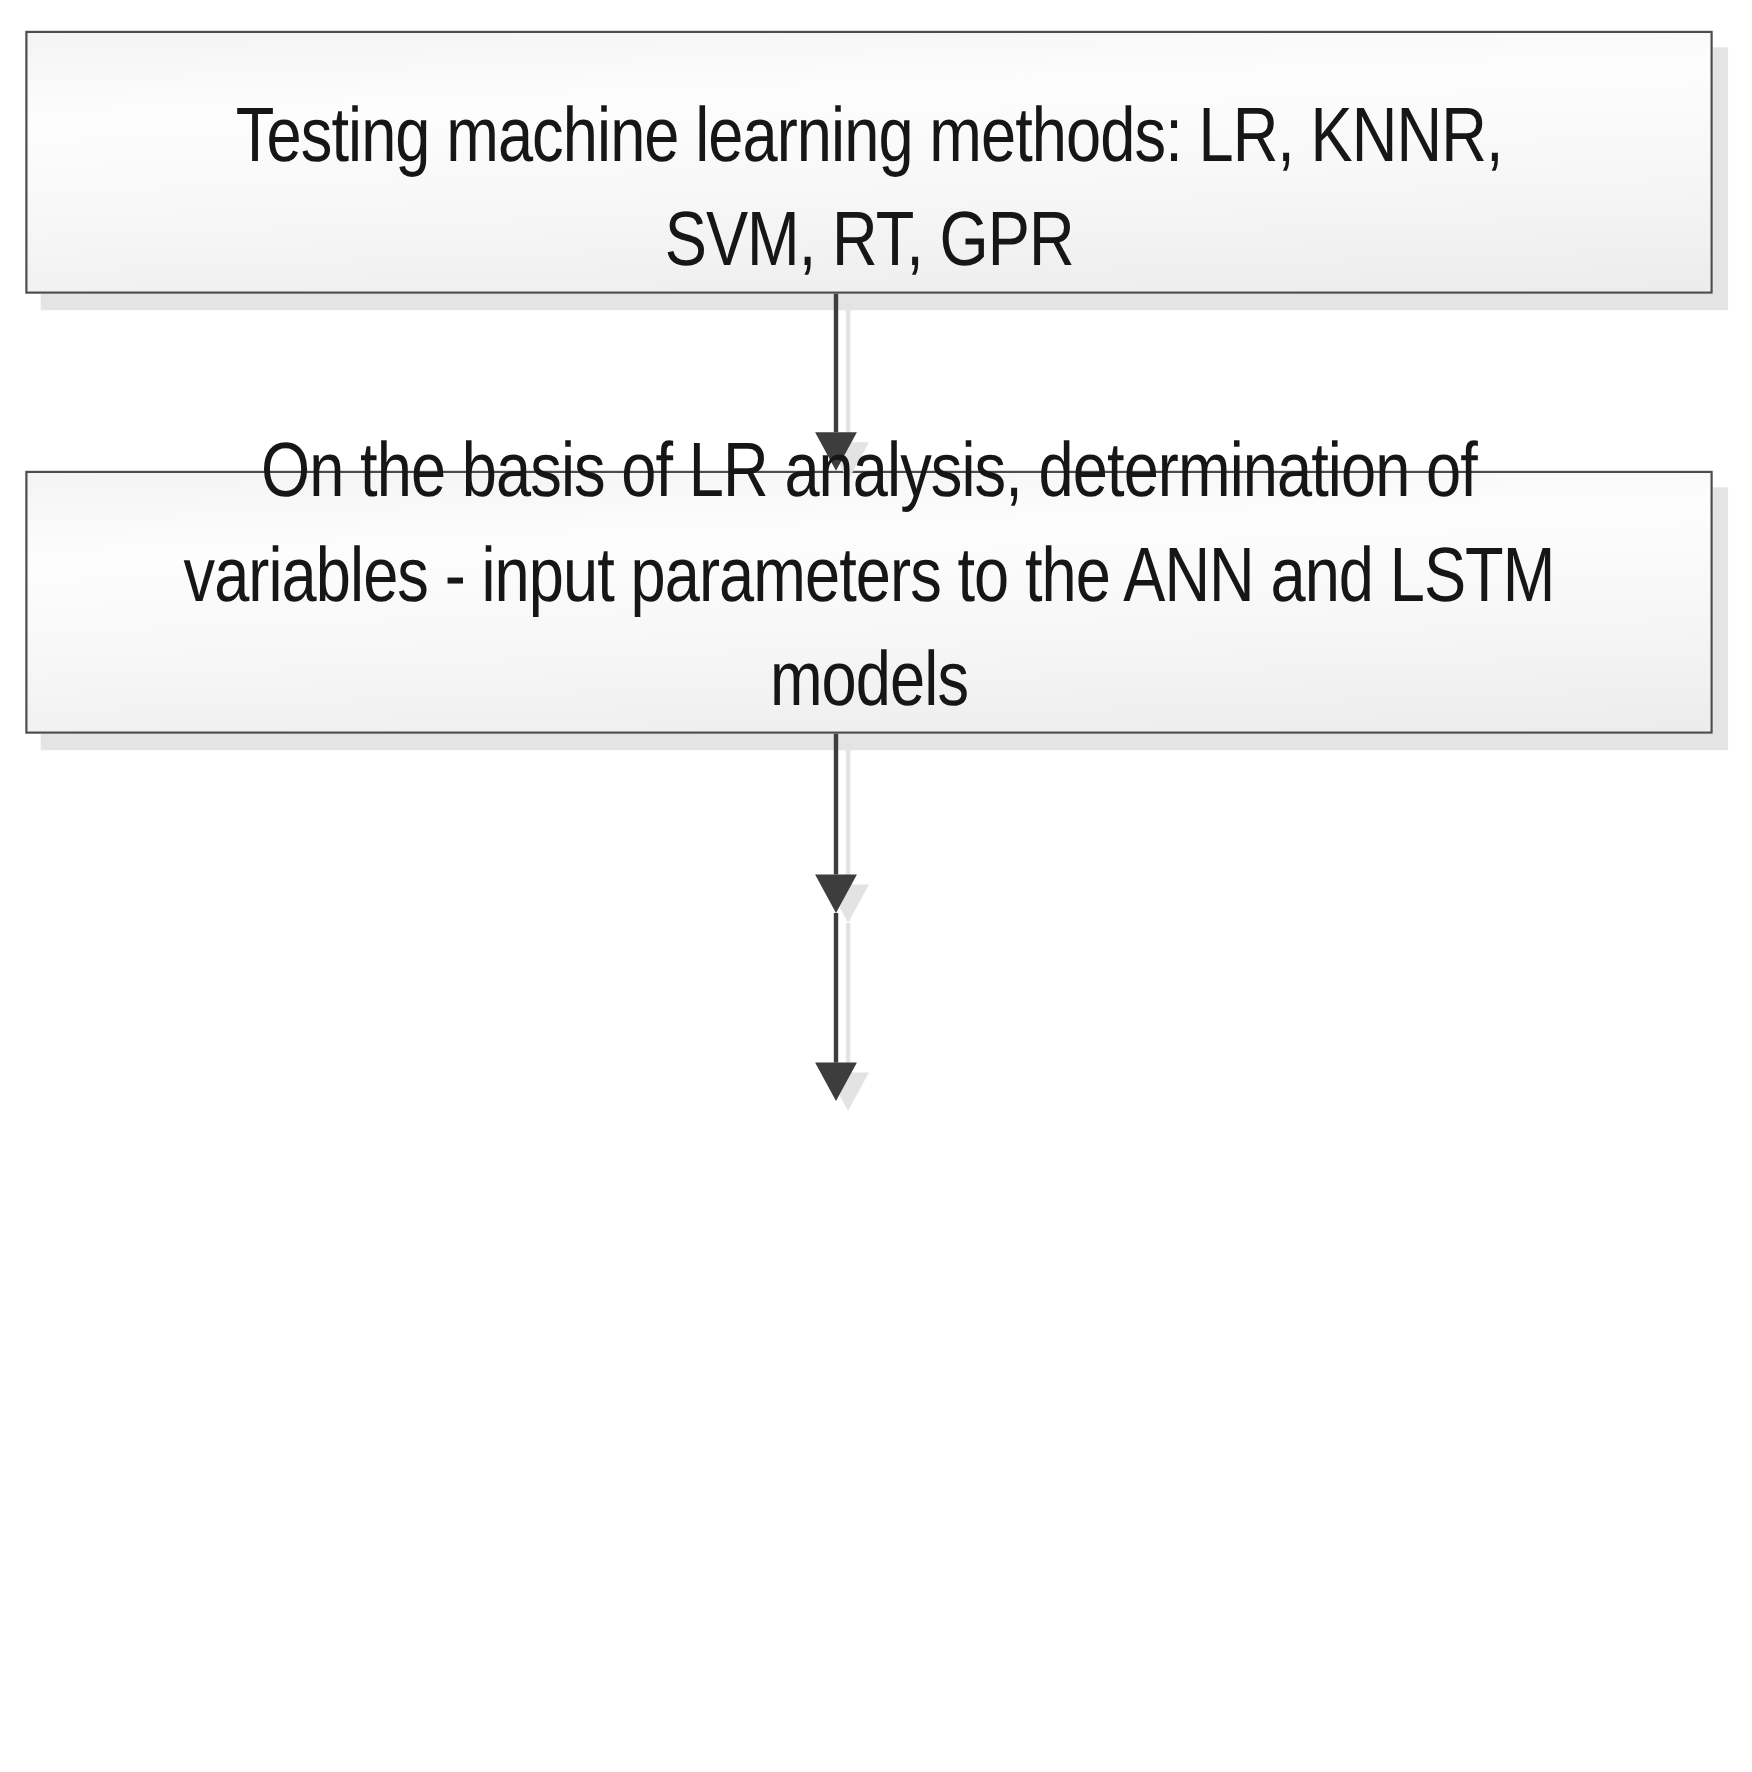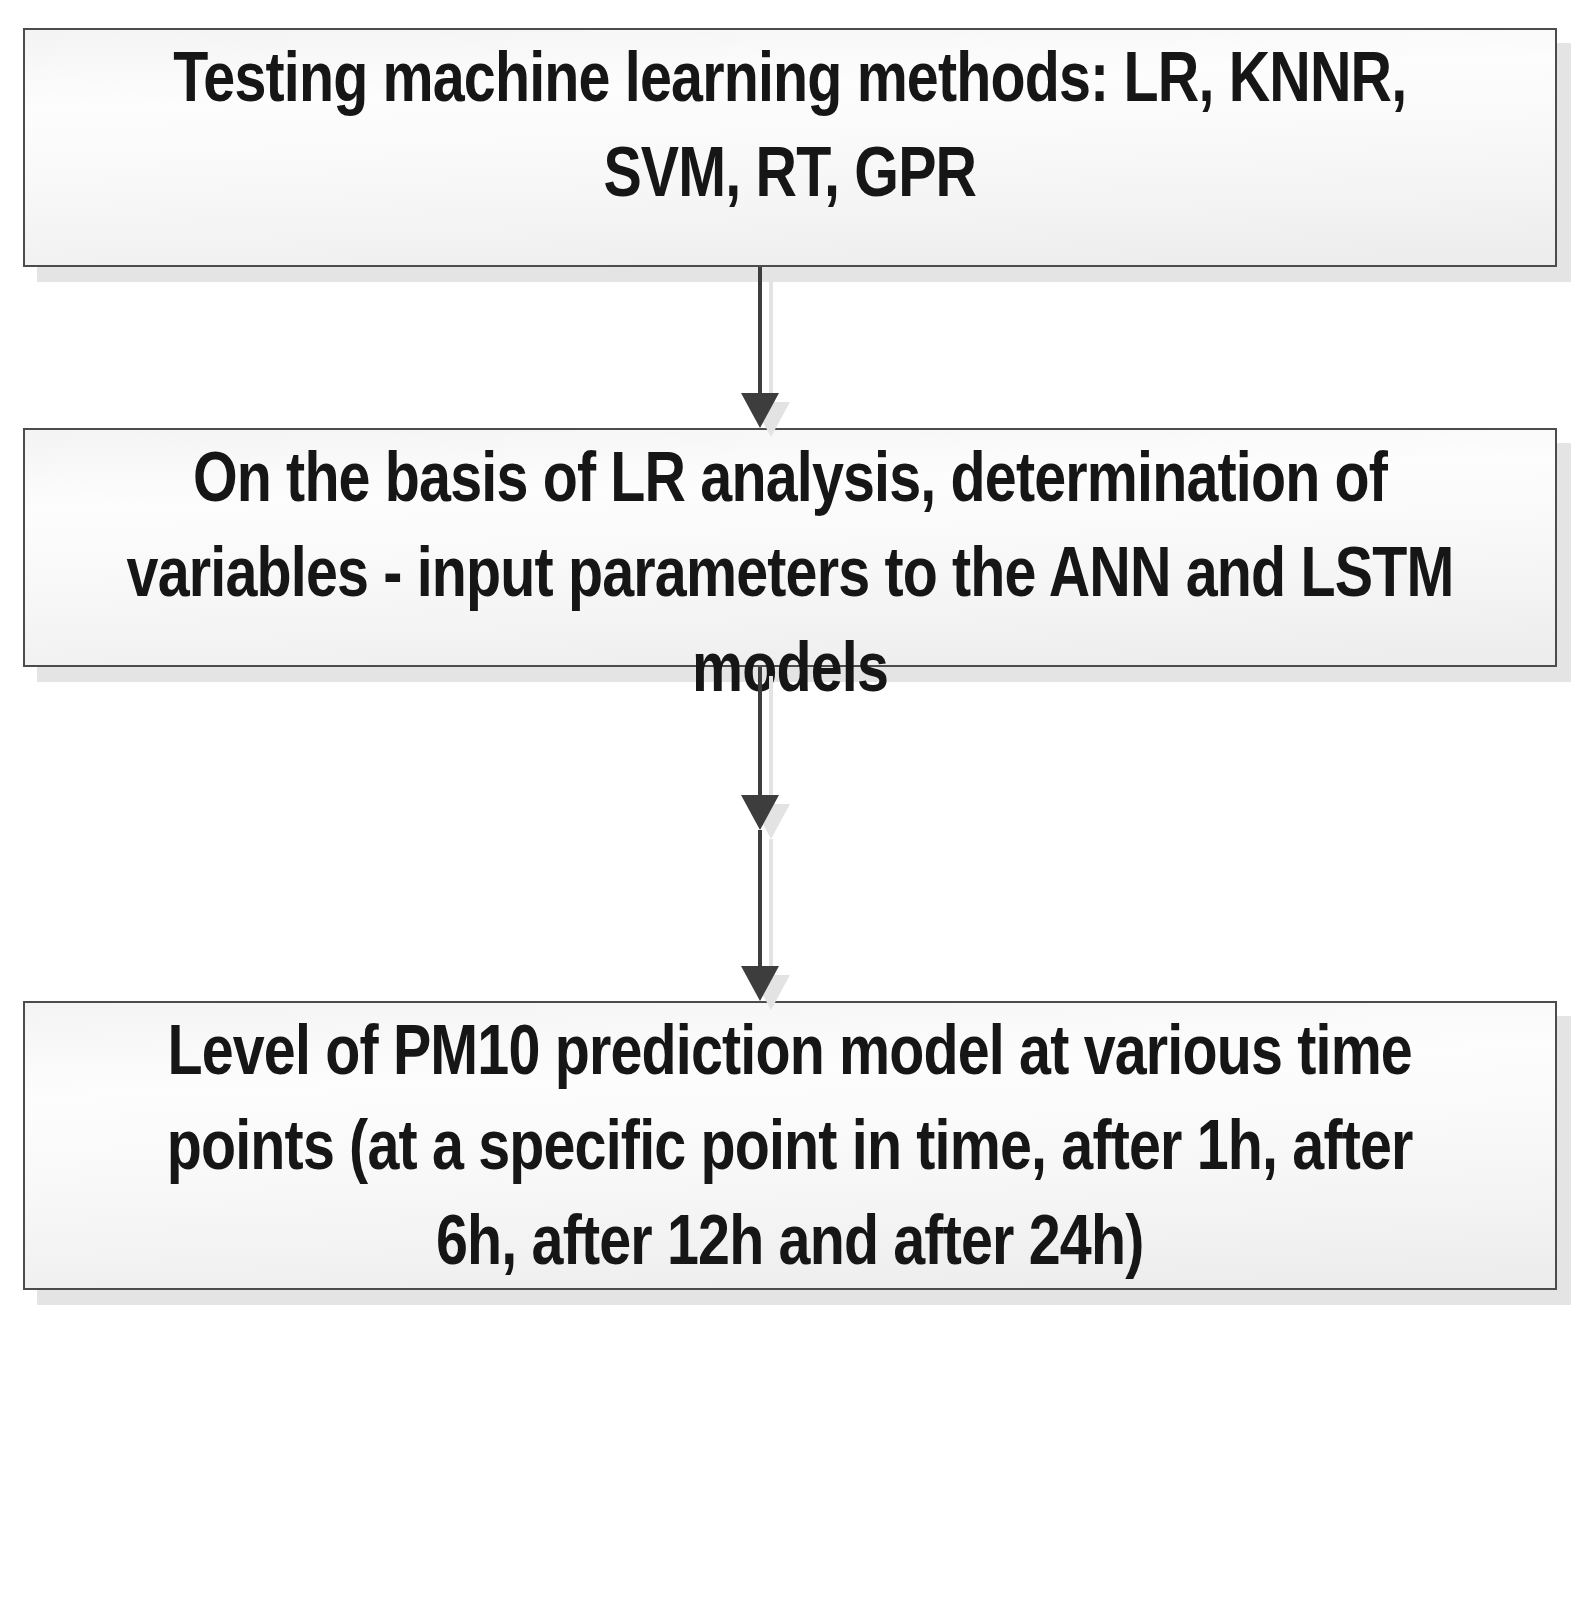--- a/index.html
+++ b/index.html
@@ -24,23 +24,22 @@
     flex-direction: column;
     align-items: stretch;
   }
   .box {
     box-sizing: border-box;
     width: 100%;
     border: 2px solid #4c4c4c;
     background: linear-gradient(178deg, #f4f4f4 0%, #fdfdfd 28%, #f7f7f7 60%, #ececec 100%);
     box-shadow: 14px 15px 0 #e4e4e4;
     display: flex;
-    align-items: flex-start;
+    align-items: flex-end;
     justify-content: center;
-    font-weight: bold;
   }
   .h239 { height: 239px; }
   .h287 { height: 239px; }
   .h289 { height: 289px; }
   .box-text {
     white-space: pre;
     text-align: center;
     font-size: 70px;
     line-height: 95px;
     color: #161616;
@@ -98,20 +97,15 @@
       <div class="arrow-line"></div>
       <div class="arrow-head"></div>
     </div>
 
 
     <div class="arrow gap171">
       <div class="arrow-line"></div>
       <div class="arrow-head"></div>
     </div>
 
-    <div class="box h289">
-      <div class="box-text">Level of PM10 prediction model at various time
-points (at a specific point in time, after 1h, after
-6h, after 12h and after 24h)</div>
-    </div>
 
   </div>
 </div>
 
 </body></html>

